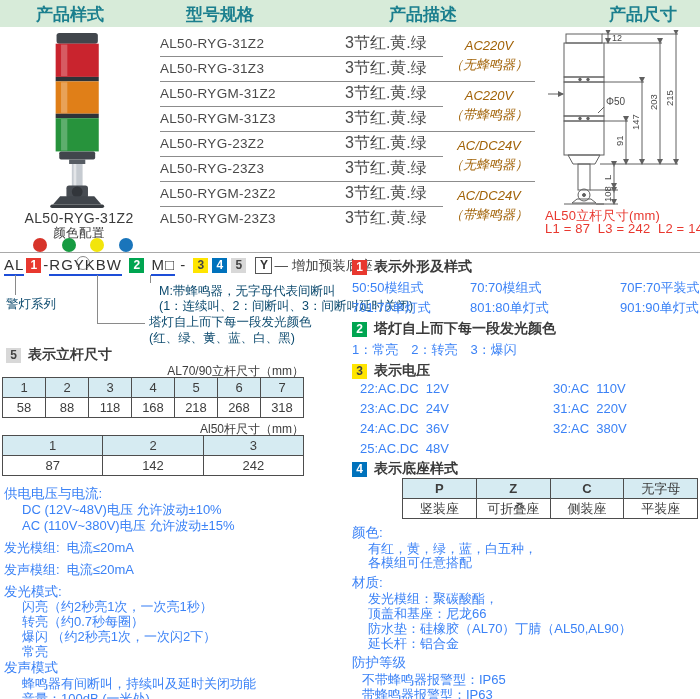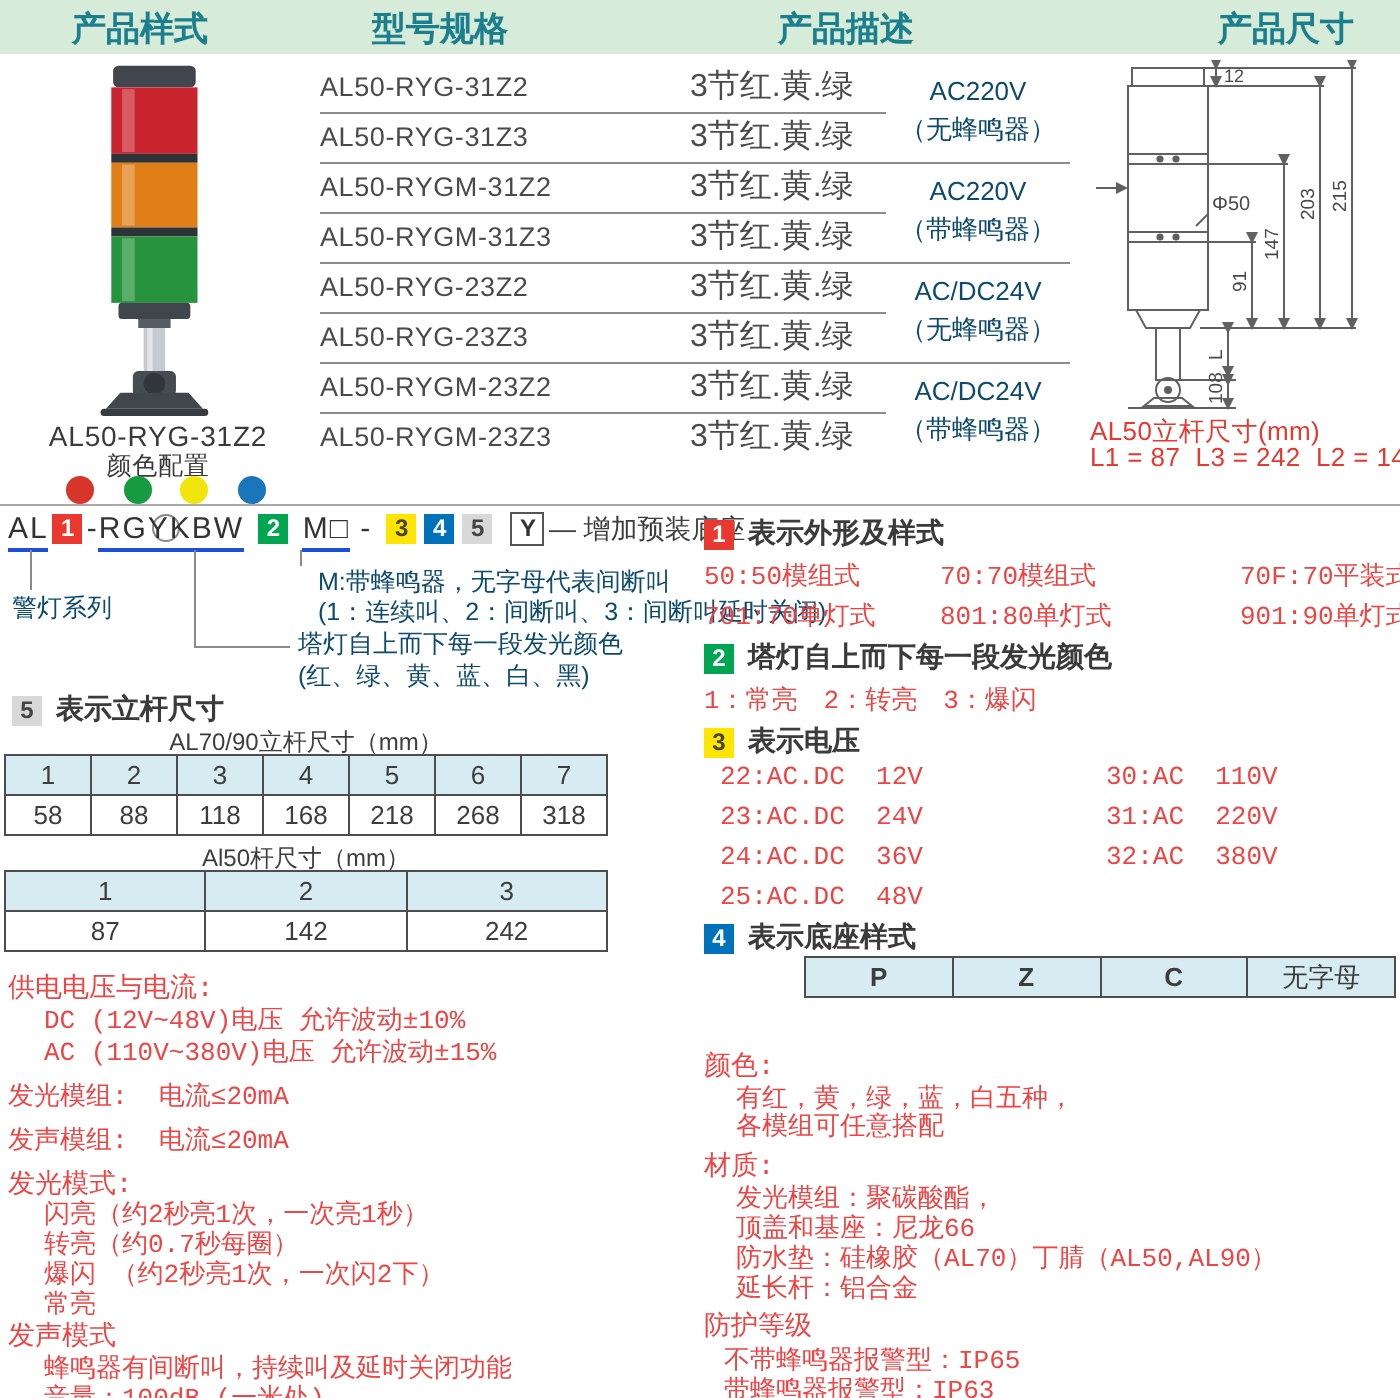--- a/index.html
+++ b/index.html
@@ -7,21 +7,21 @@
        font-family:"Liberation Sans",sans-serif;color:#474747;}
   .abs{position:absolute;}
   
   .band{left:0;top:0;width:700px;height:27px;background:#d7ebd9;}
   .tab{position:absolute;top:3px;width:110px;text-align:center;font-size:17px;font-weight:bold;color:#1b7f8e;}
   
   table.models{border-collapse:collapse;table-layout:fixed;width:375px;}
   table.models td{padding:0;vertical-align:middle;}
   td.mc{font-size:13.5px;padding-left:12px;color:#4a4a4a;letter-spacing:.3px;}
   td.dc{font-size:16px;color:#4a4a4a;}
-  td.vc{font-size:13px;text-align:center;color:#0c4a6e;line-height:1.45;}
+  td.vc{font-size:13px;text-align:center;color:#a16207;line-height:1.45;font-style:italic;}
   table.models tr{height:25px;}
   .bb{border-bottom:1px solid #8c8c8c;}
   .gb{border-bottom:1px solid #8c8c8c;}
   
   .sep{left:0;top:252px;width:700px;border-top:1px solid #a9a9a9;height:0;}
   
   .code{left:4px;top:256px;font-size:15px;color:#333;letter-spacing:1px;white-space:nowrap;}
   .ul{border-bottom:2px solid #1d4ed8;padding-bottom:1px;}
   .bdg{display:inline-block;min-width:15px;height:15px;line-height:15px;text-align:center;
        font-size:12px;font-weight:bold;letter-spacing:0;margin:0 2px;vertical-align:1px;}
@@ -31,26 +31,26 @@
   .b-blu{background:#0072bc;color:#fff;}
   .b-gry{background:#d8d8d8;color:#444;}
   .b-box{background:#fff;color:#333;border:1px solid #555;}
   .suffix{font-size:13.5px;letter-spacing:0;color:#3d3d3d;}
   .vline{border-left:1px solid #8a8a8a;width:0;}
   .hline{border-top:1px solid #8a8a8a;height:0;}
   .note{font-size:12.5px;color:#0c4a6e;white-space:nowrap;}
   
   .sect{font-size:14px;font-weight:bold;color:#3b3b3b;white-space:nowrap;}
   .sect .bdg{margin-right:7px;vertical-align:0px;}
-  .ln{font-size:13px;color:#ef4444;white-space:pre;font-family:Liberation Mono, monospace;}
+  .ln{font-size:13px;color:#3b82f6;white-space:pre;}
   
   table.pole{border-collapse:collapse;table-layout:fixed;}
   table.pole td{border:1px solid #4d4d4d;text-align:center;font-size:13px;color:#3d3d3d;height:19px;padding:0;}
   td.hd{background:#d6ebf2;}
-  .tbl-title{font-size:12px;color:#3d3d3d;text-align:center;}
+  .tbl-title{font-size:12px;color:#3d3d3d;text-align:right;}
   td.big{font-size:15px;font-weight:bold;}
   
   .plabel{font-size:14px;color:#3a3a3a;text-align:center;letter-spacing:.4px;}
   .dot{display:inline-block;width:14px;height:14px;border-radius:50%;margin:0 5px;}
   
   .redcap{font-size:13px;color:#e8382f;white-space:pre;letter-spacing:.2px;}
 </style>
 </head>
 <body>
 
@@ -306,20 +306,26 @@
   <span class="bdg b-blu">4</span><span>表示底座样式</span>
 </div>
 <table class="pole abs" style="left:402px;top:478px;width:296px">
   <tbody>
       <tr>
     <td class="hd big">P</td>
     <td class="hd big">Z</td>
     <td class="hd big">C</td>
     <td class="hd">无字母</td>
   </tr>
+  <tr>
+    <td>竖装座</td>
+    <td>可折叠座</td>
+    <td>侧装座</td>
+    <td>平装座</td>
+  </tr>
 </tbody>
   </table>
 
 <div class="abs ln" style="left:352px;top:524px;font-size:13.5px">颜色:</div>
 <div class="abs ln" style="left:368px;top:540px">有红，黄，绿，蓝，白五种，</div>
 <div class="abs ln" style="left:368px;top:554px">各模组可任意搭配</div>
 <div class="abs ln" style="left:352px;top:574px;font-size:13.5px">材质:</div>
 <div class="abs ln" style="left:368px;top:590px">发光模组：聚碳酸酯，</div>
 <div class="abs ln" style="left:368px;top:605px">顶盖和基座：尼龙66</div>
 <div class="abs ln" style="left:368px;top:620px">防水垫：硅橡胶（AL70）丁腈（AL50,AL90）</div>

